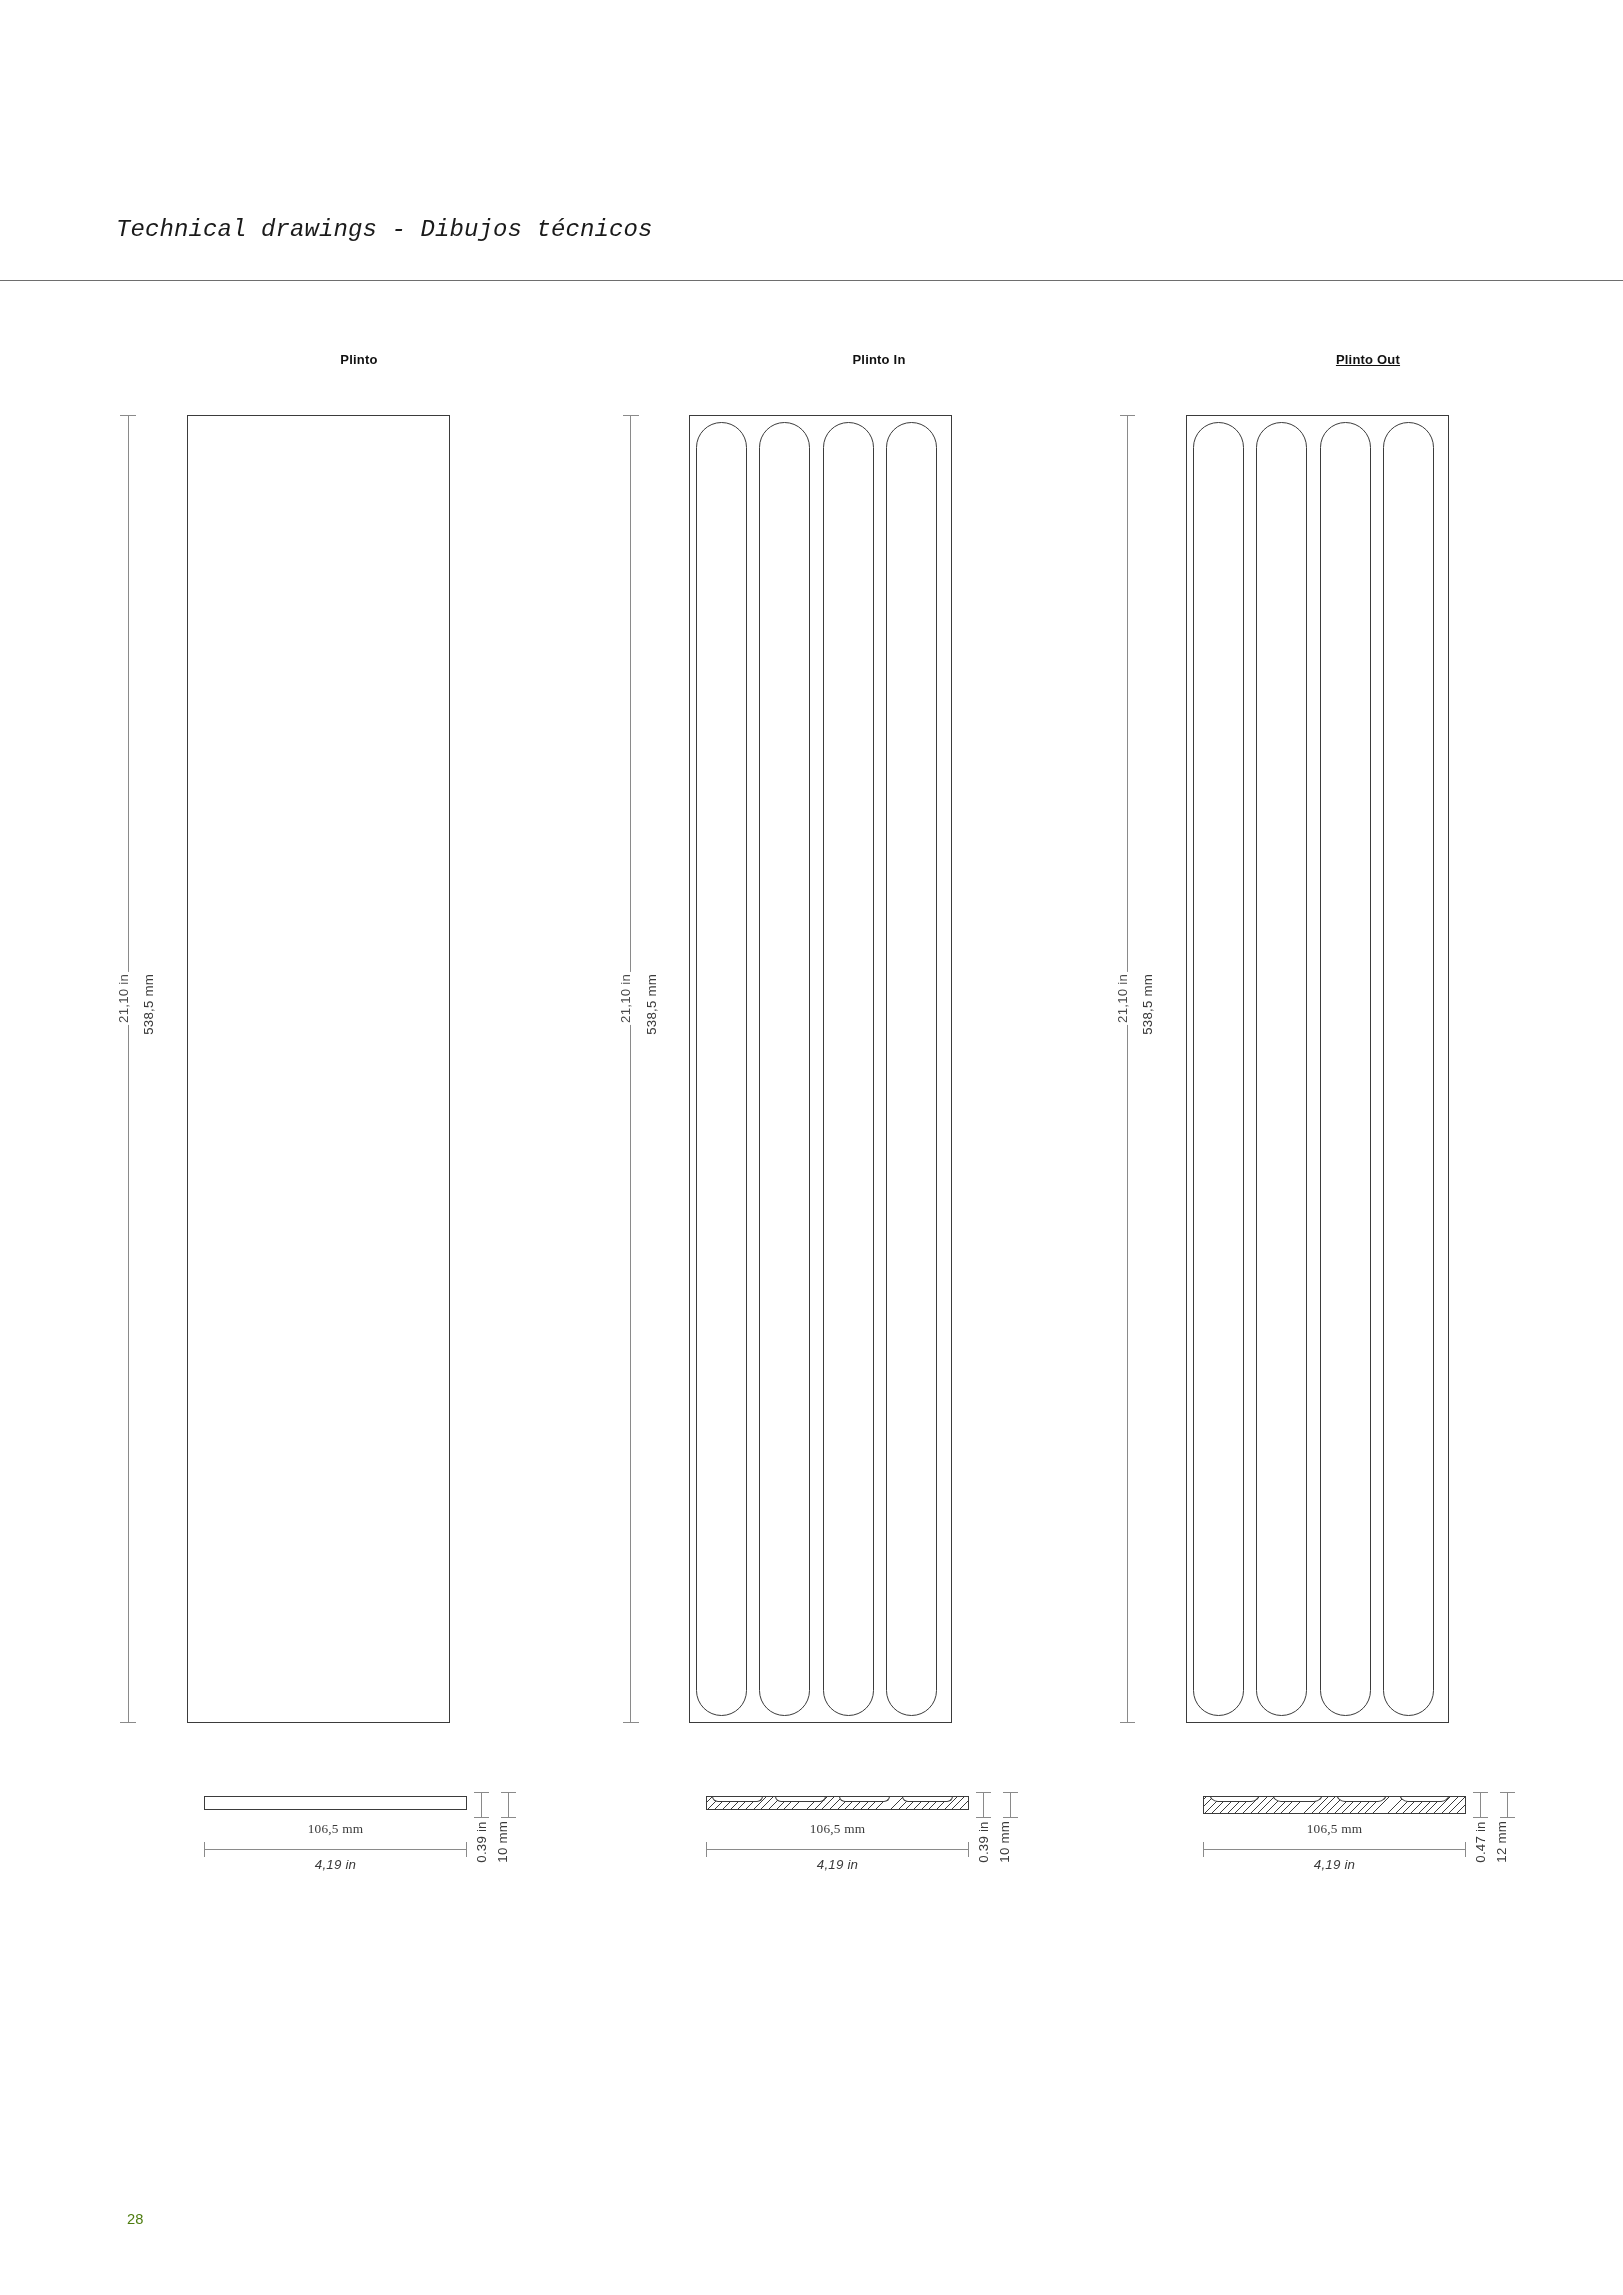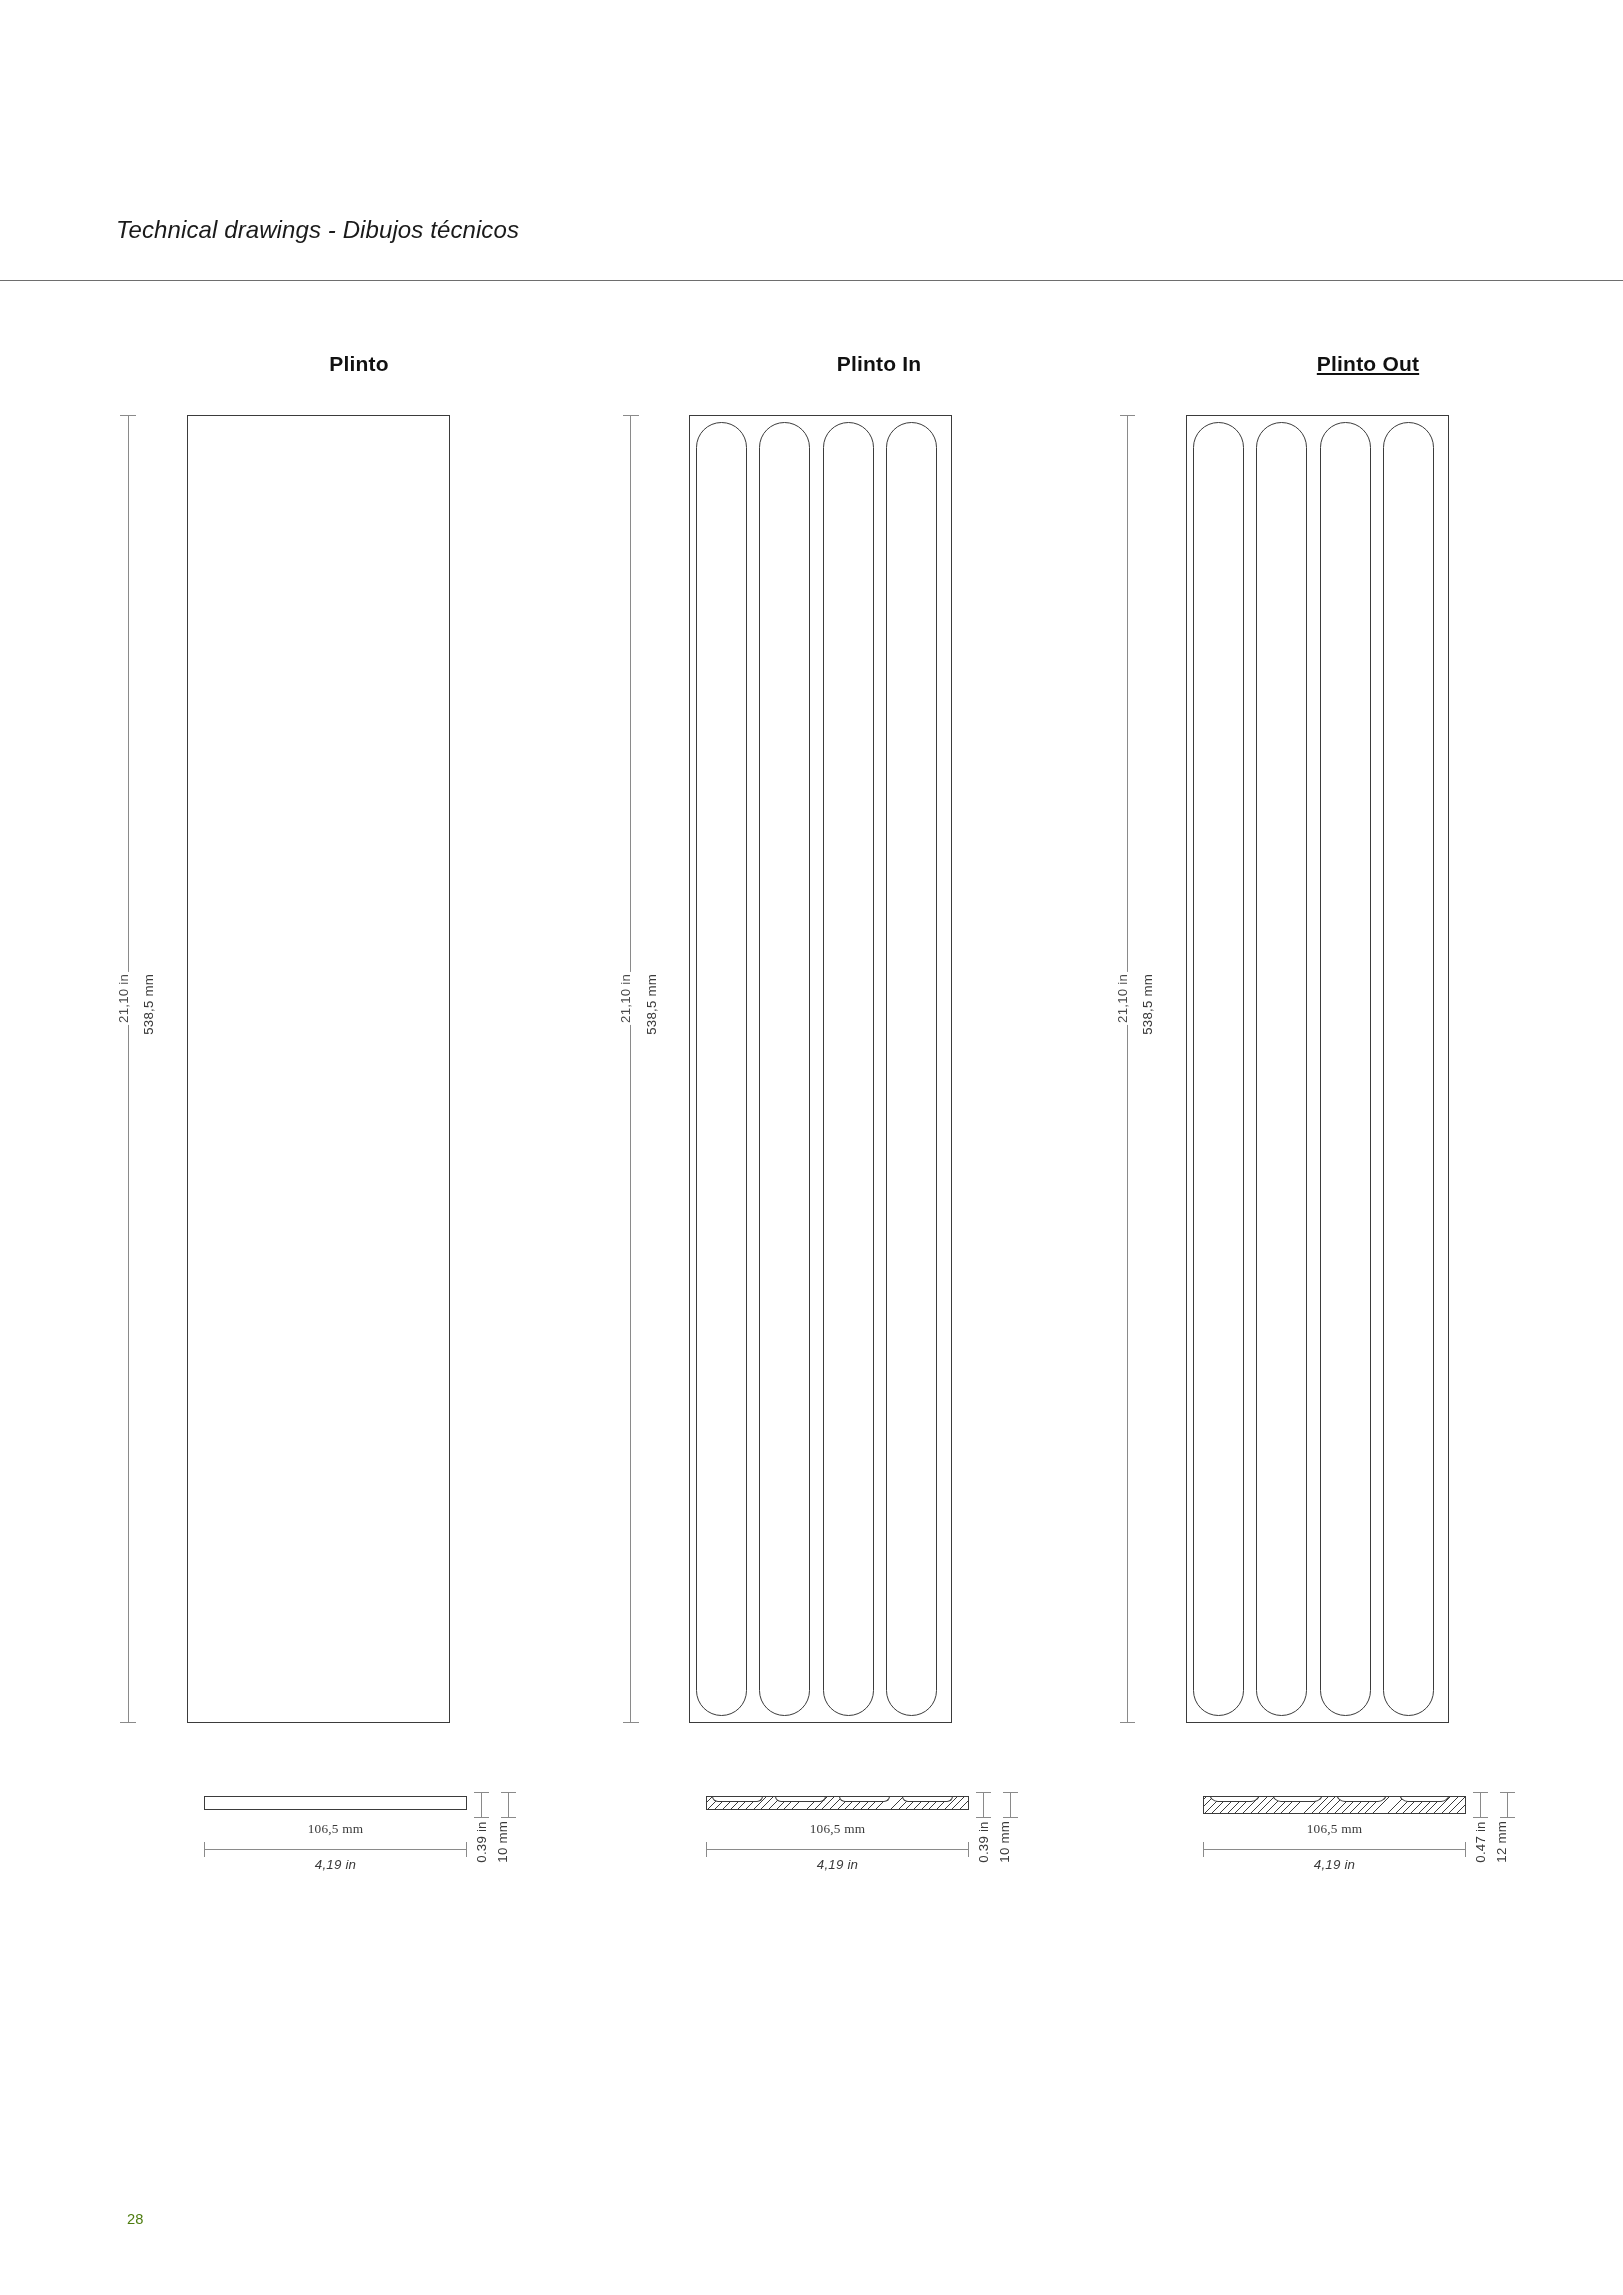--- a/index.html
+++ b/index.html
@@ -17,21 +17,21 @@
   }
 
   
   .page-header {
     position: absolute;
     left: 116px;
     top: 216px;
     width: 1394px;
   }
   .page-header .title {
-    font-family: Liberation Sans, sans-serif;
+    font-family: Liberation Mono, monospace;
     font-style: italic;
     font-size: 24px;
     font-weight: 400;
     color: #1a1a1a;
     letter-spacing: 0.1px;
     white-space: nowrap;
   }
   .header-rule {
     position: absolute;
     left: 0px;
@@ -56,21 +56,21 @@
   }
   .col-1 { left: 113px;  width: 456px; }
   .col-2 { left: 601px; width: 456px; }
   .col-3 { left: 1090px; width: 456px; }
 
   .col-title {
     position: absolute;
     top: 352px;
     width: 344px;
     text-align: center;
-    font-size: 21px;
+    font-size: 13px;
     font-weight: bold;
     color: #111;
     letter-spacing: 0.2px;
   }
   .col-1 .col-title { left: 74px; }
   .col-2 .col-title { left: 106px; }
   .col-3 .col-title { left: 106px; text-decoration: underline; }
 
   
   .elev {

